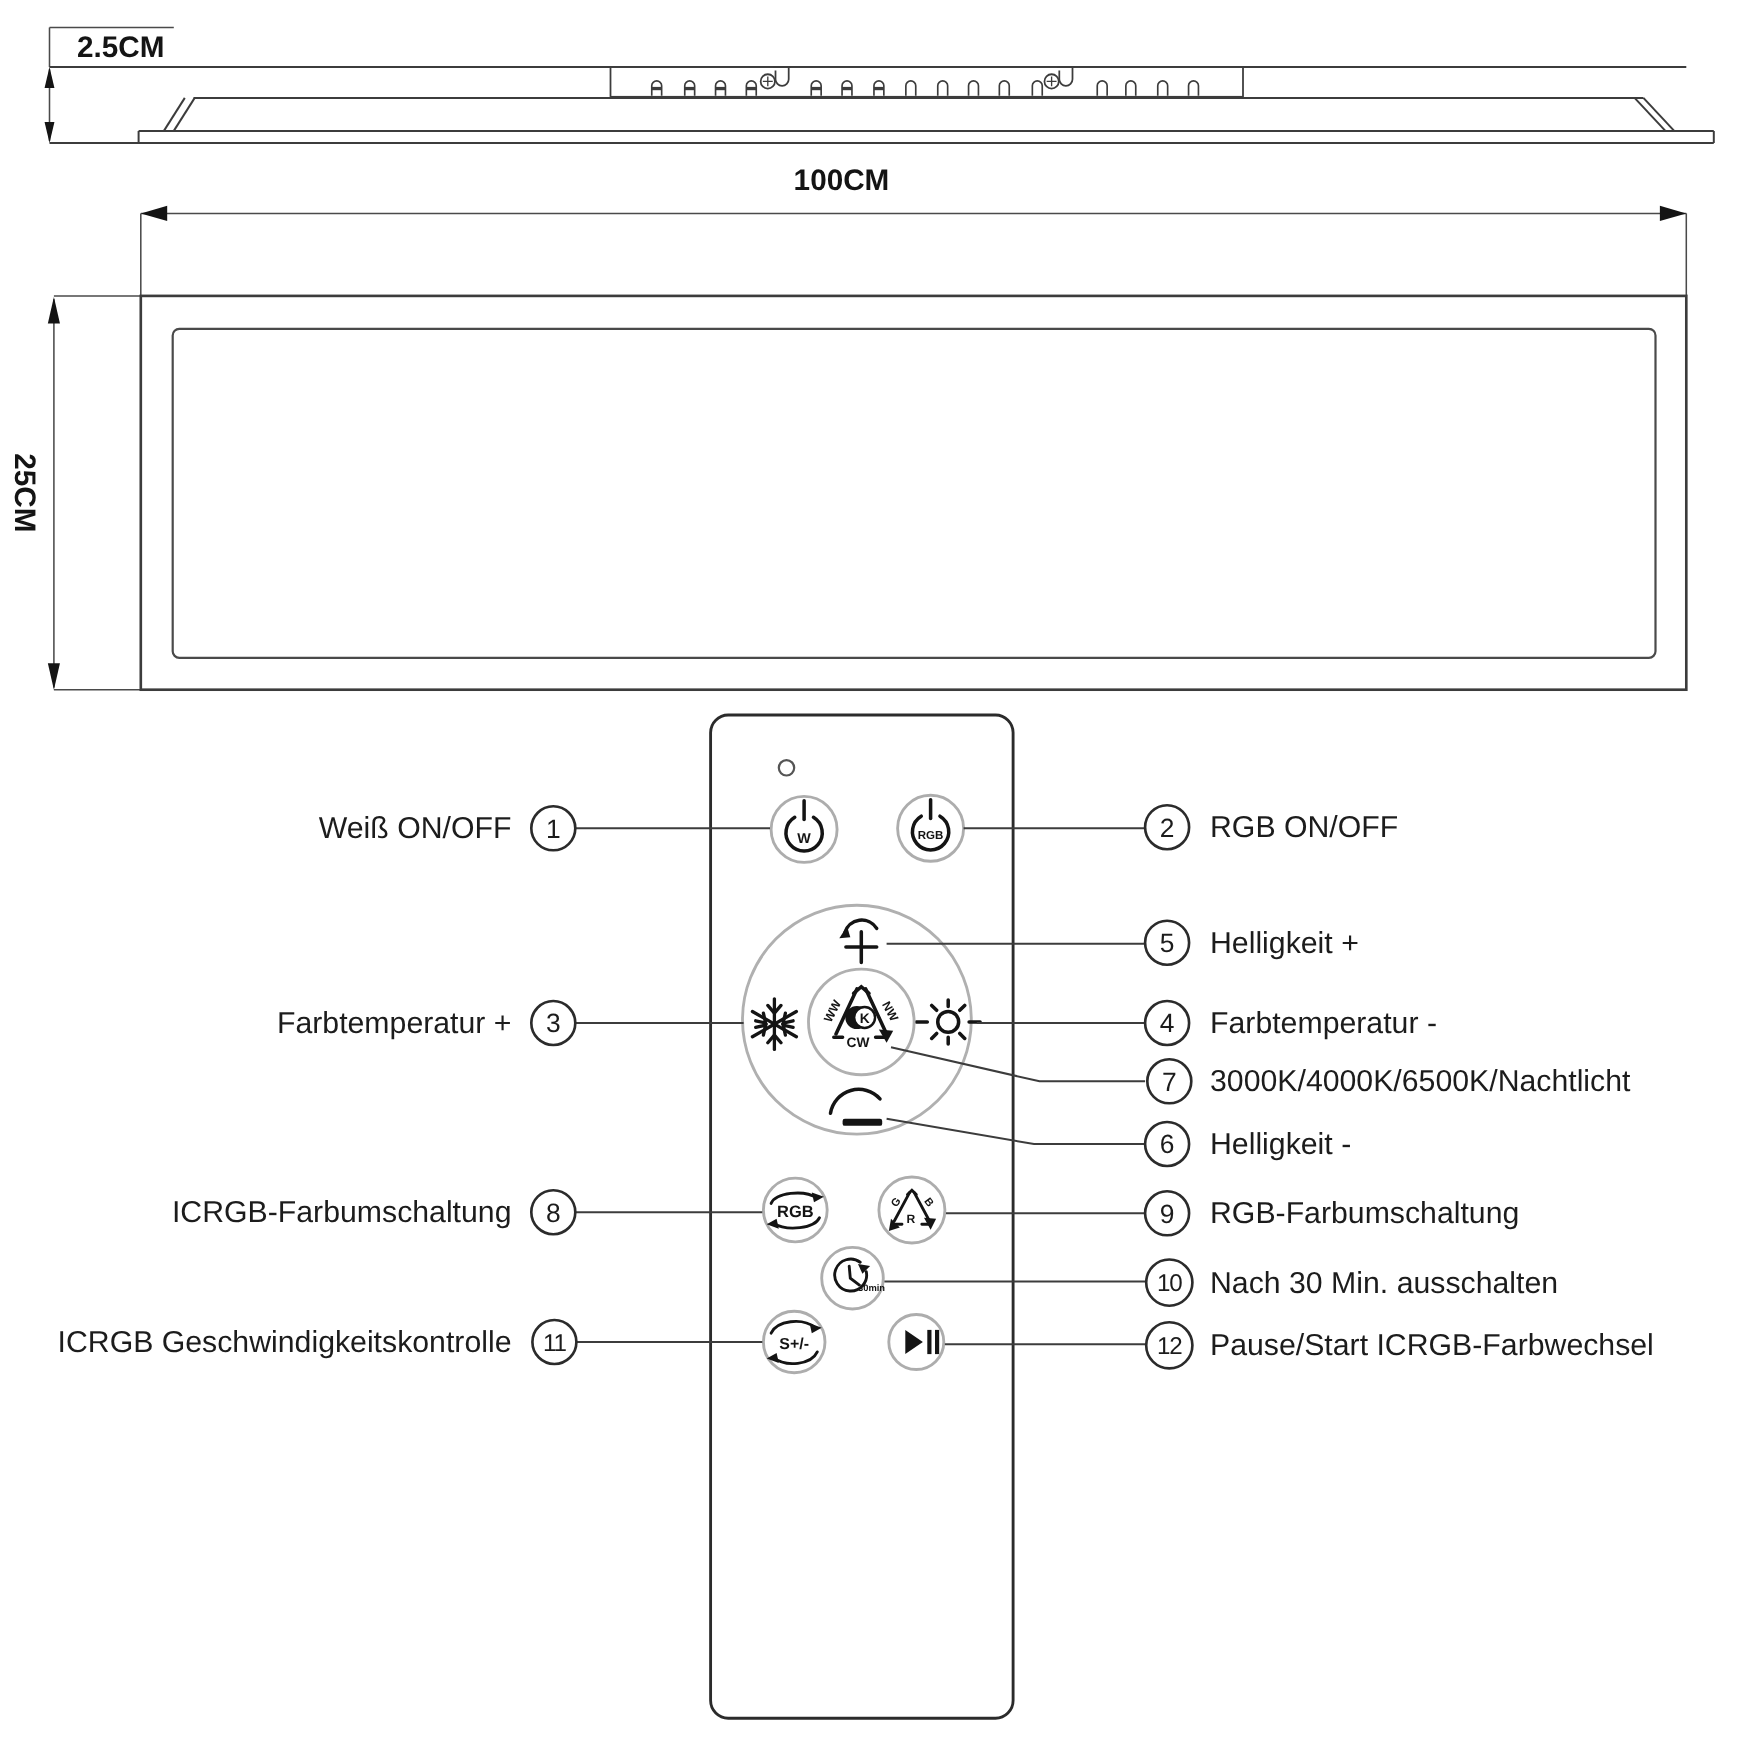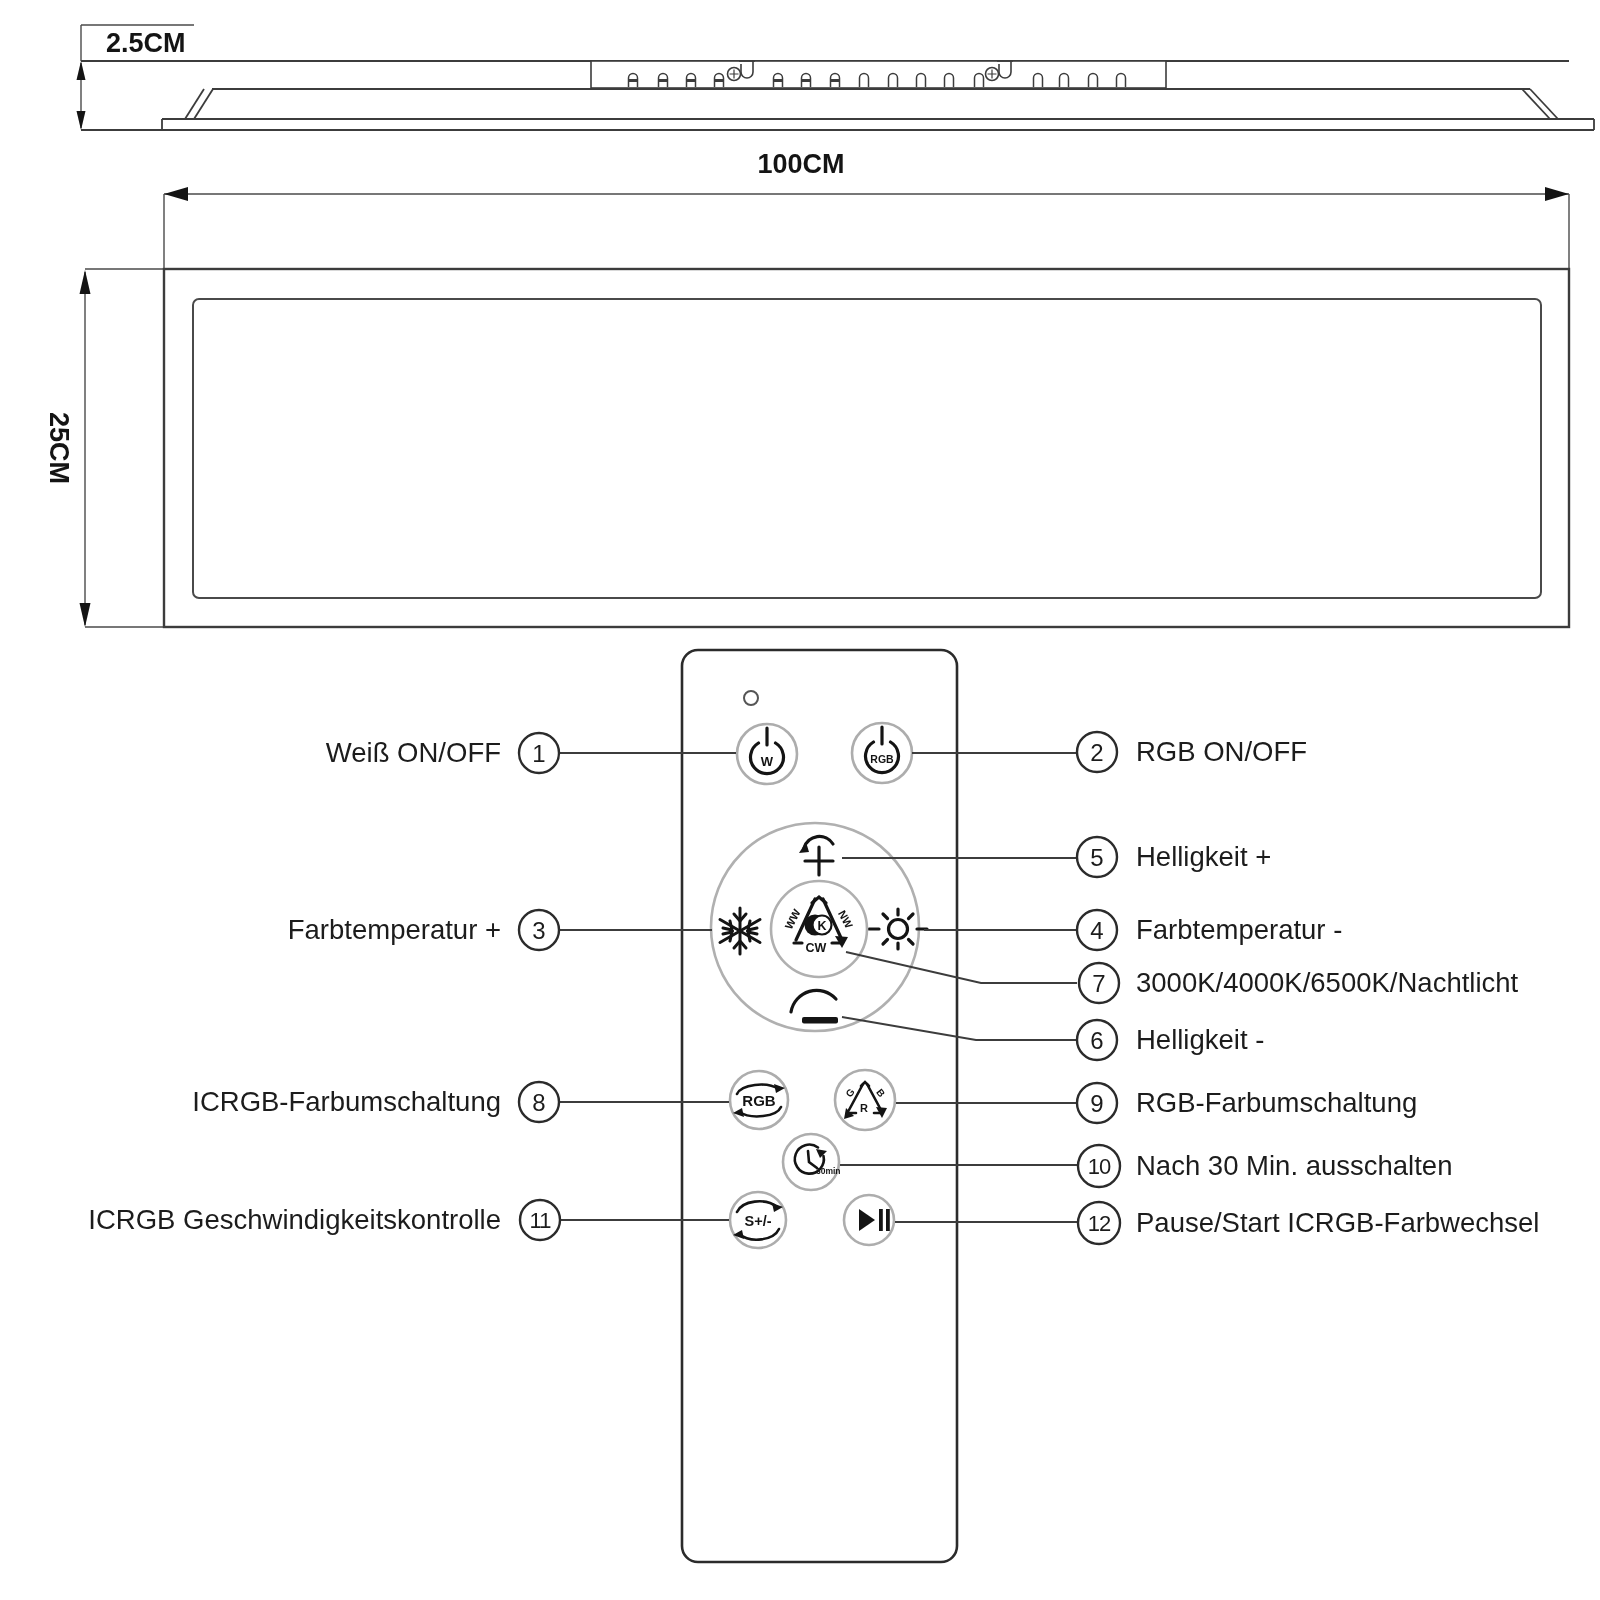--- a/index.html
+++ b/index.html
@@ -1,16 +1,16 @@
 <!DOCTYPE html>
 <html><head>
 <meta charset="utf-8">
 <style>
   html,body{margin:0;padding:0;background:#ffffff;}
-  .canvas-wrap{width:1527px;height:1600px;position:relative;background:#fff;margin-left:36px;}
+  .canvas-wrap{width:1527px;height:1600px;position:relative;background:#fff;}
   svg{display:block;font-family:"Liberation Sans", sans-serif;}
   .thin{stroke:#4a4a4a;stroke-width:1.4;fill:none;}
   .draw{stroke:#3c3c3c;stroke-width:1.8;fill:none;}
   .callout-line{stroke:#3c3c3c;stroke-width:1.8;fill:none;}
   .arrowhead{fill:#141414;stroke:none;}
   .dim-label{font-weight:bold;font-size:27px;fill:#141414;}
   .lbl{font-size:27.5px;fill:#1c1c1c;}
   .num{font-size:24px;fill:#1c1c1c;}
   .num2{font-size:22px;fill:#1c1c1c;letter-spacing:-1px;}
   .callout-circle{fill:#fff;stroke:#2b2b2b;stroke-width:2.4;}

